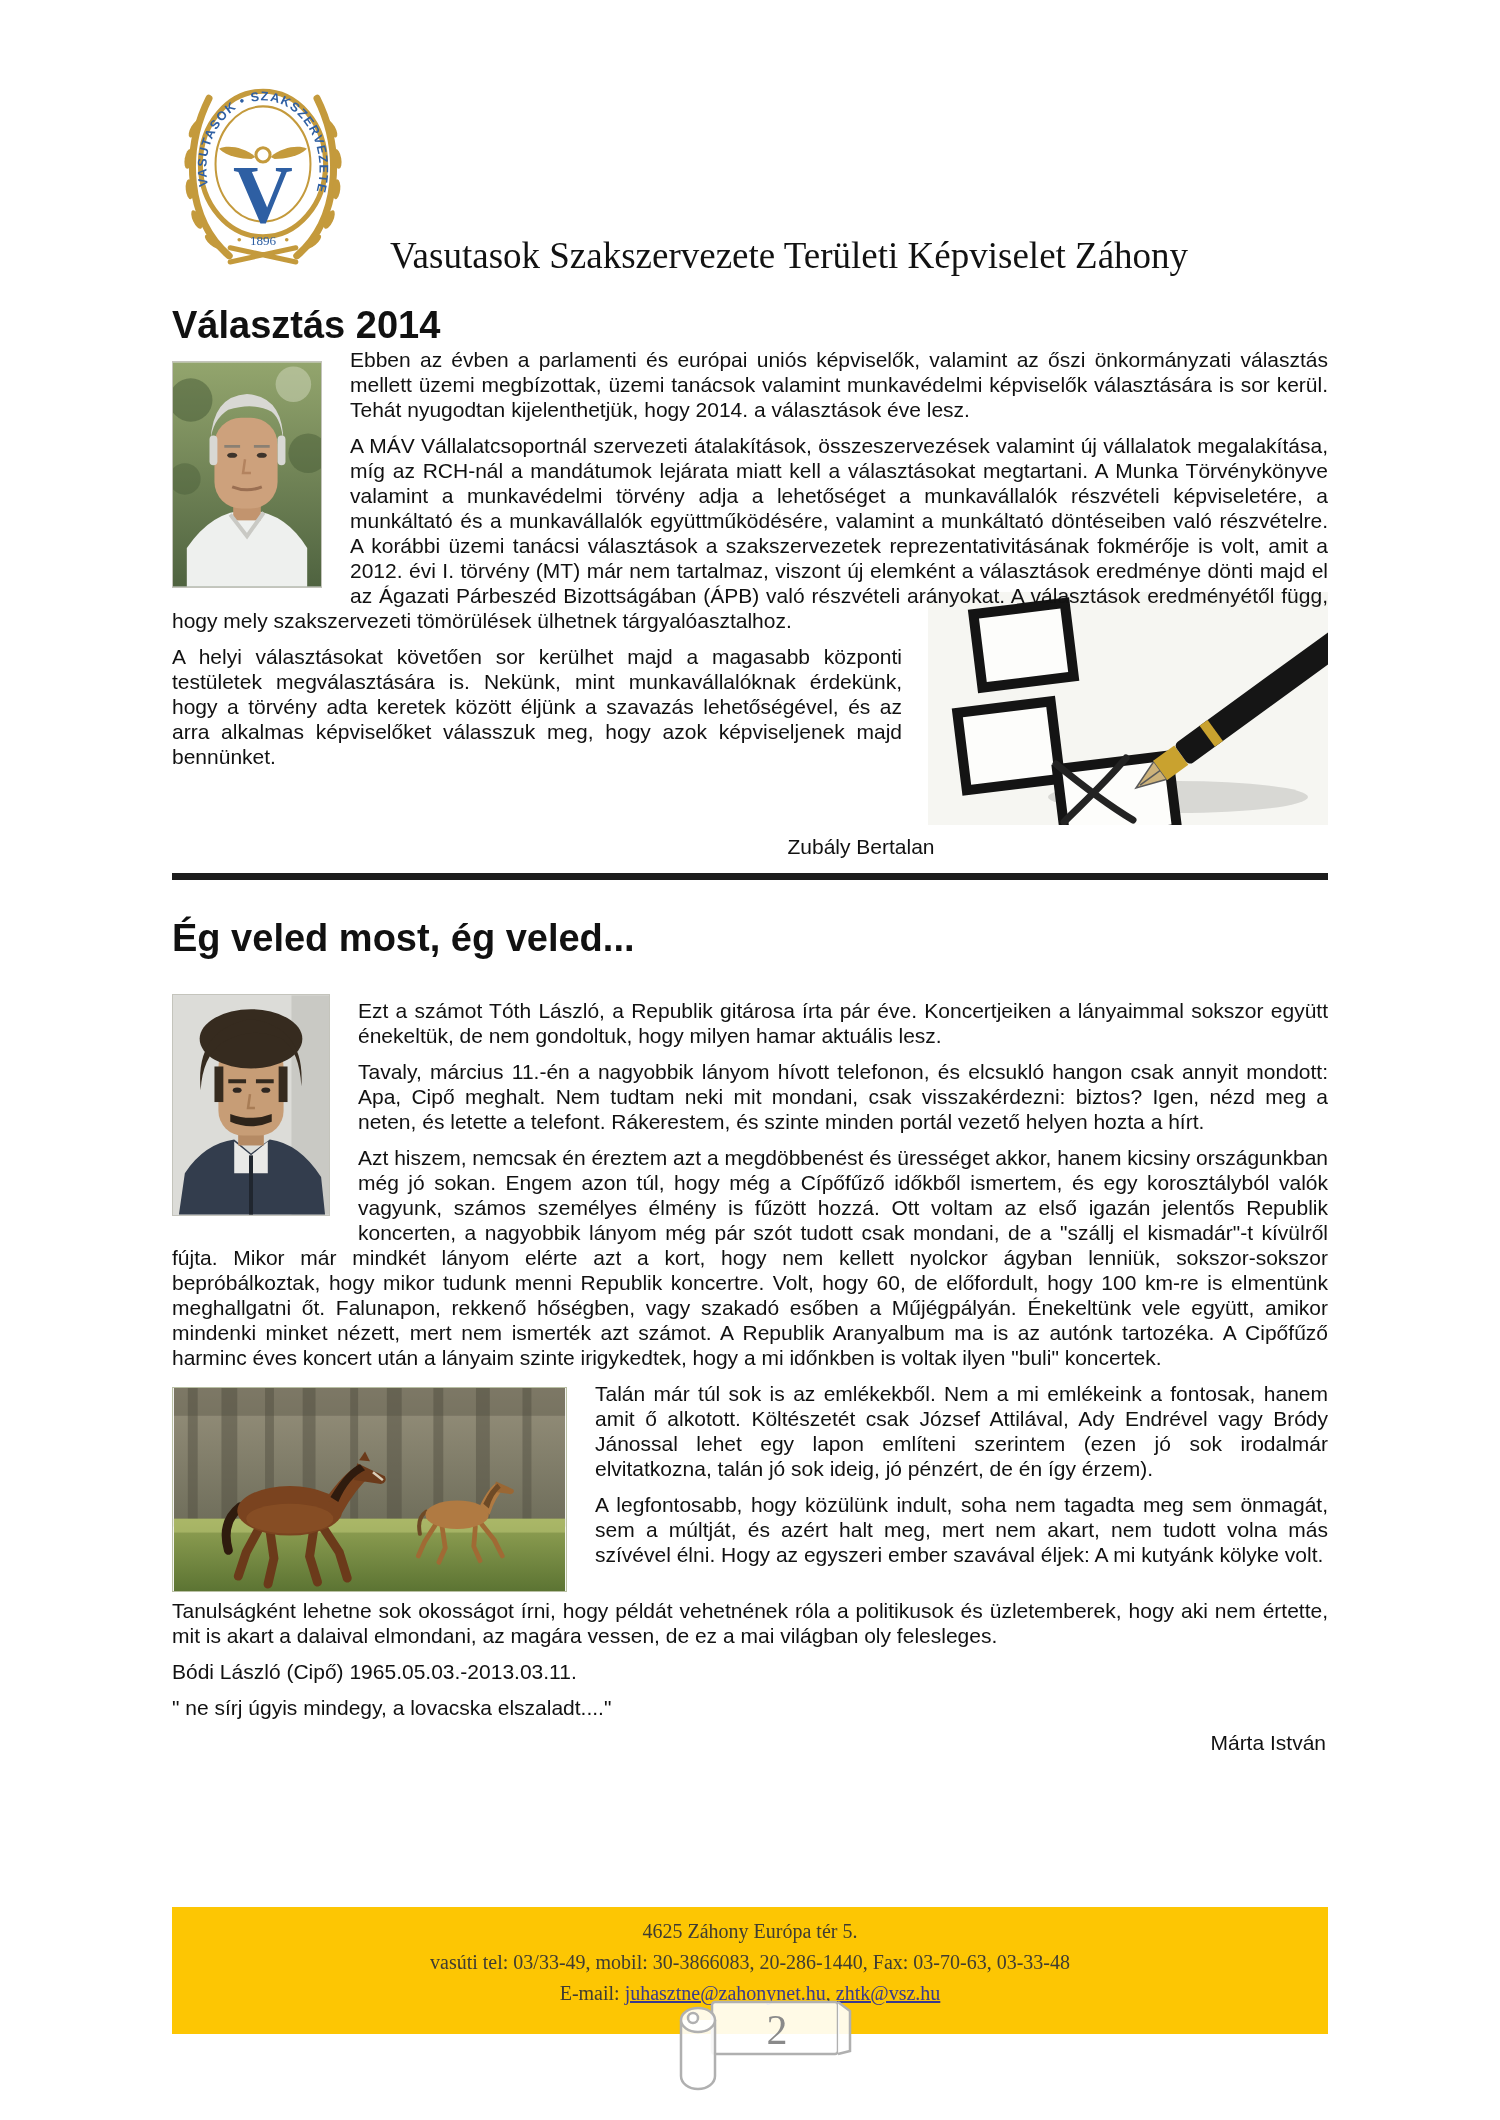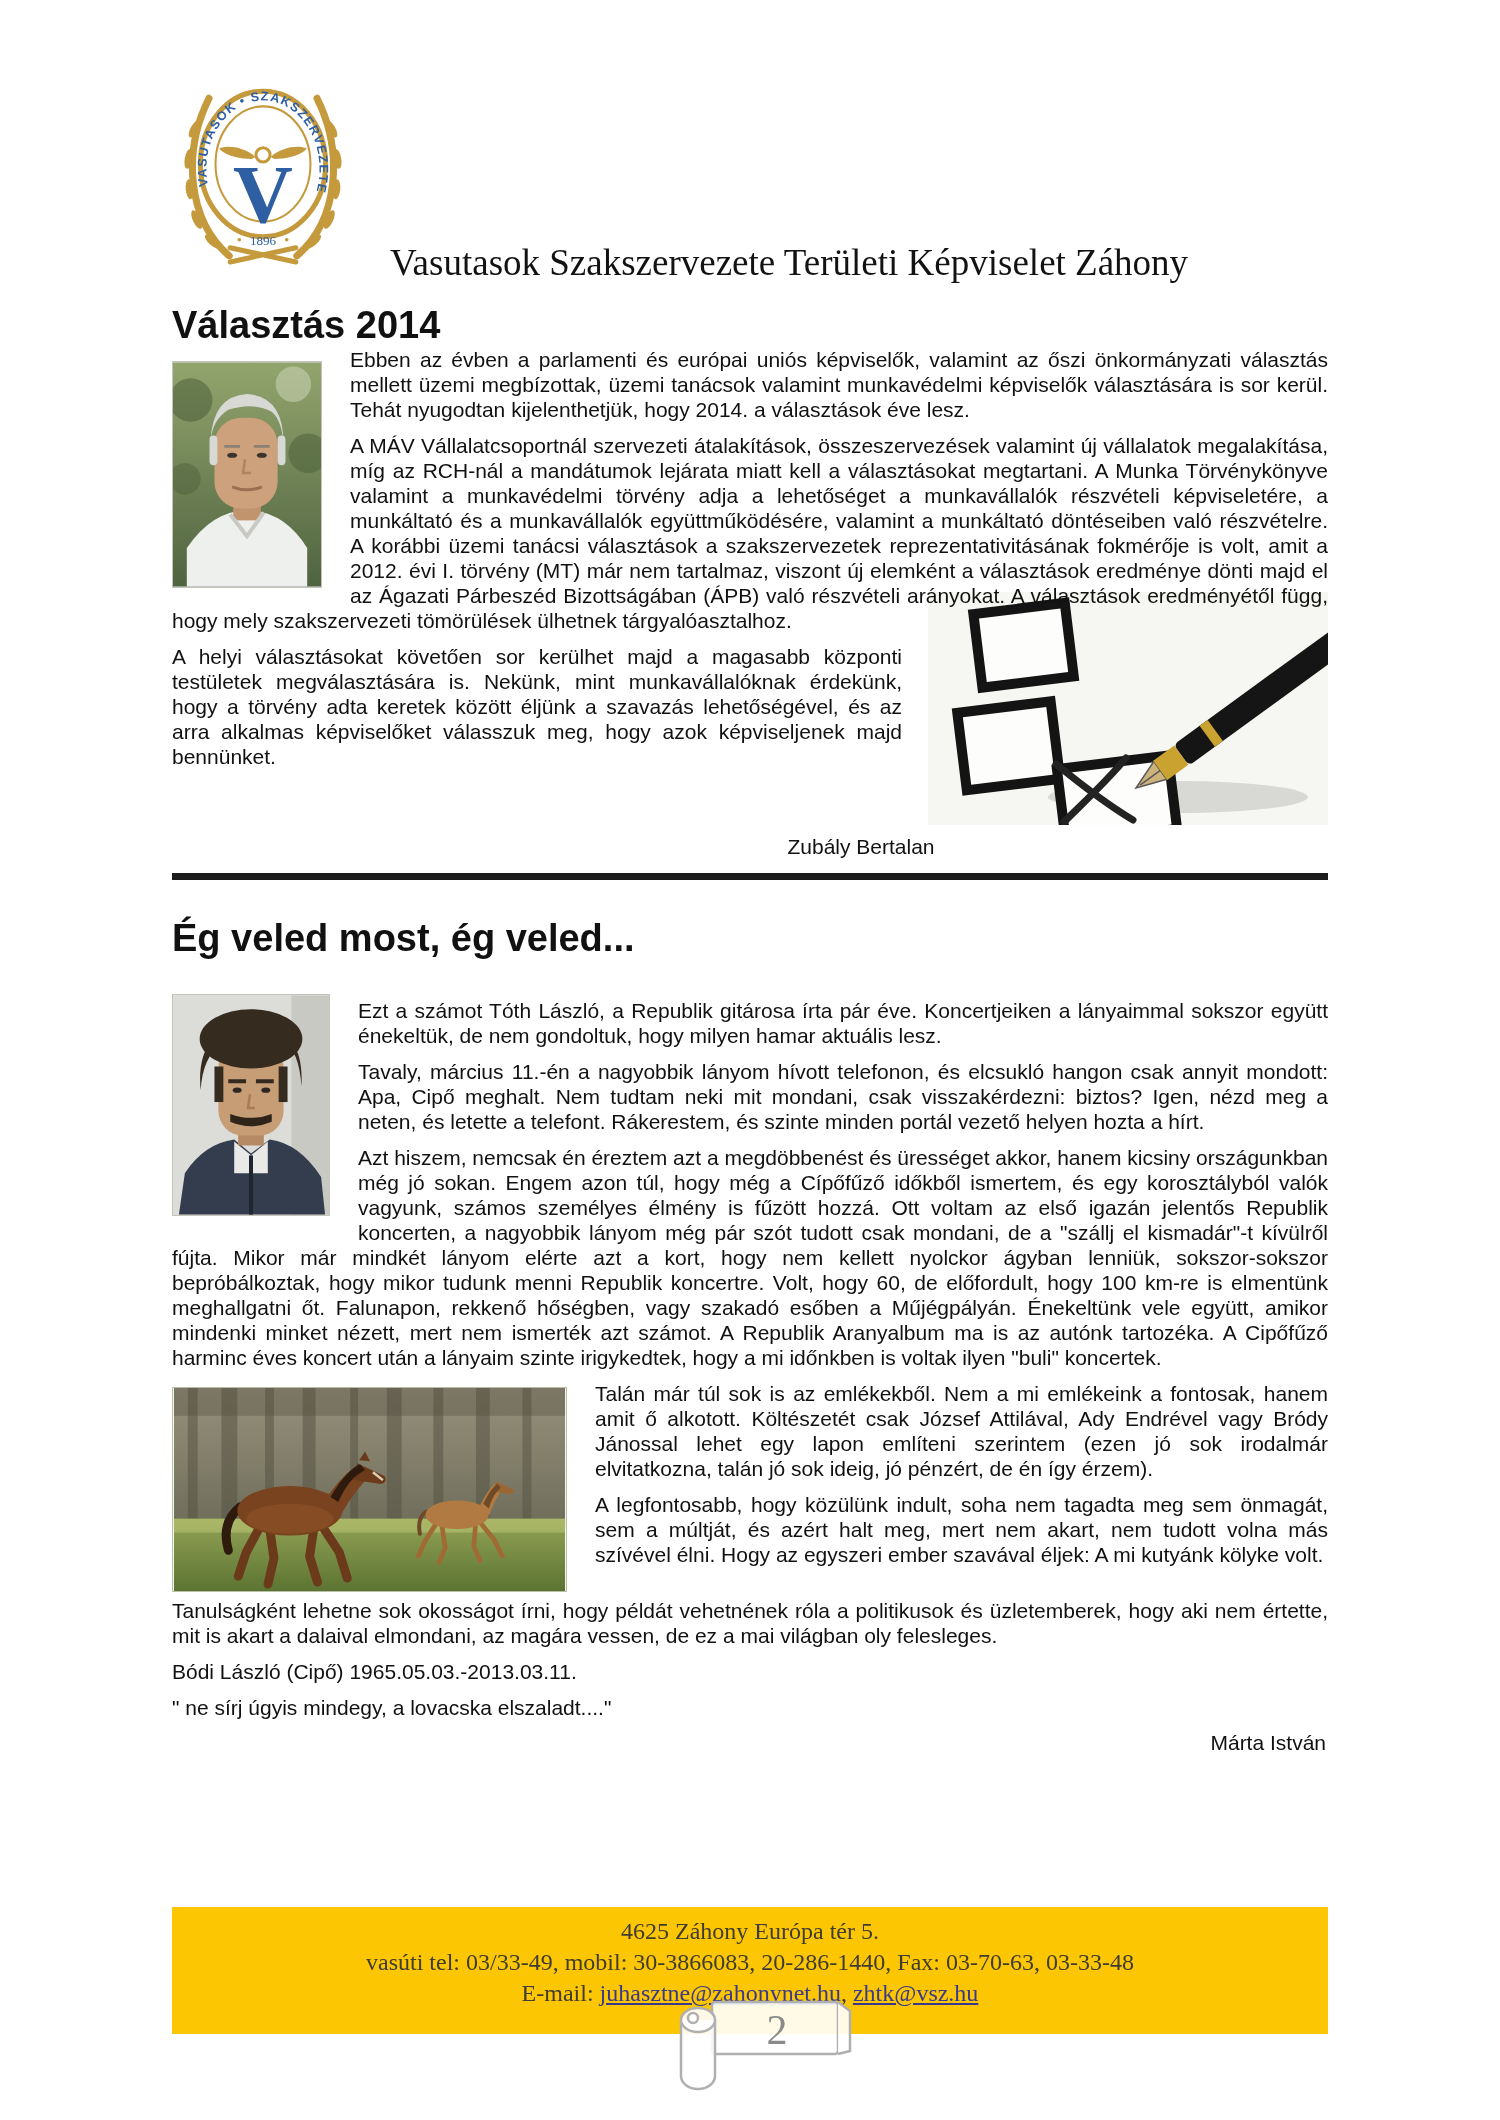--- a/index.html
+++ b/index.html
@@ -2,41 +2,41 @@
 <html><head>
 <meta charset="utf-8">
 <style>
   html,body{margin:0;padding:0;background:#ffffff;}
   .page{position:relative;width:1500px;height:2120px;background:#fff;color:#111;
         font-family:"Liberation Sans",sans-serif;overflow:hidden;margin:0 auto;}
   .content{position:absolute;left:172px;top:0;width:1156px;}
   header{position:relative;height:270px;}
   .logo{position:absolute;left:2px;top:68px;width:178px;height:202px;}
   .logo svg,.photo svg,.inline-img svg,.scroll svg{display:block;width:100%;height:100%;}
-  .doc-title{position:absolute;left:218px;top:241px;font-family:"Liberation Serif",serif;
+  .doc-title{position:absolute;left:218px;top:234px;font-family:"Liberation Serif",serif;
              font-size:37px;white-space:nowrap;color:#121212;}
   h1{font-family:"Liberation Sans",sans-serif;font-weight:bold;font-size:38px;
      margin:34px 0 0;letter-spacing:0;}
   h1.second{margin:37px 0 14px;}
   p{font-size:21px;line-height:25px;text-align:justify;margin:0 0 11px;}
   .photo{border:1px solid #c4c4bc;box-sizing:border-box;background:#ddd;}
   .photo-left{float:left;margin:14px 28px 8px 0;}
   .p1-img{width:150px;height:227px;}
   .p2-img{width:158px;height:222px;margin-top:20px;}
   .a2-first{padding-top:24px;}
   .checkbox-img{float:right;width:400px;height:233px;margin:-52px 0 10px 26px;}
   .horse-img{float:left;width:395px;height:205px;margin:6px 28px 6px 0;
              border:1px solid #b9c0a4;box-sizing:border-box;}
   .clearp{clear:left;}
   .sig1{clear:both;text-align:center;padding-left:222px;font-size:21px;margin:4px 0 10px;}
   .sig2{text-align:right;font-size:21px;margin:6px 2px 0 0;}
   hr.divider{border:0;border-top:7px solid #1c1c1c;margin:14px 0 18px;clear:both;}
   .footer{position:absolute;left:172px;top:1907px;width:1156px;height:127px;
           background:#FDC603;text-align:center;font-family:"Liberation Serif",serif;
-          font-size:24px;color:#3f3c32;padding-top:9px;box-sizing:border-box;line-height:31px;}
+          font-size:20px;color:#3f3c32;padding-top:9px;box-sizing:border-box;line-height:31px;}
   .footer a{color:#3a3a8c;cursor:pointer;}
   .scroll{position:absolute;left:662px;top:1990px;width:200px;height:118px;}
 </style>
 </head>
 <body>
 
 <div class="page">
   <div class="content">
 
     <header>

